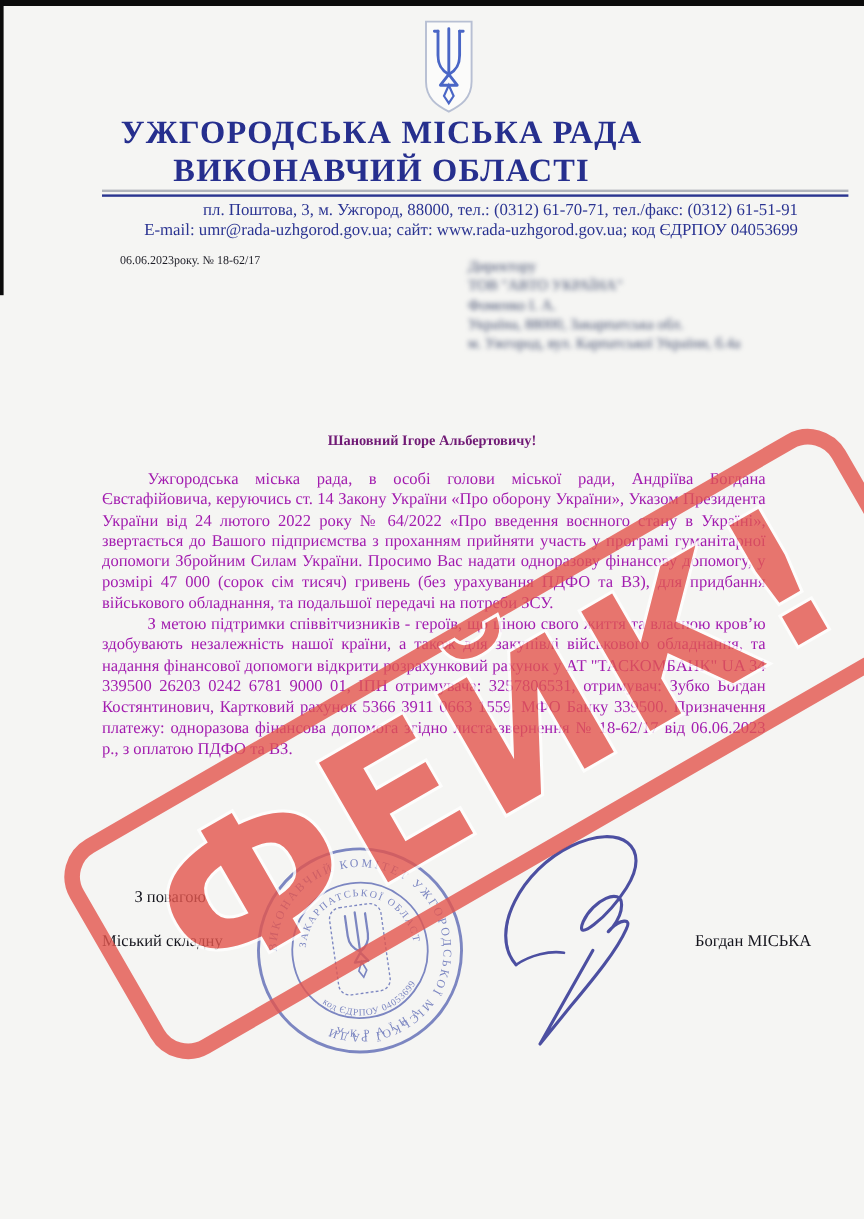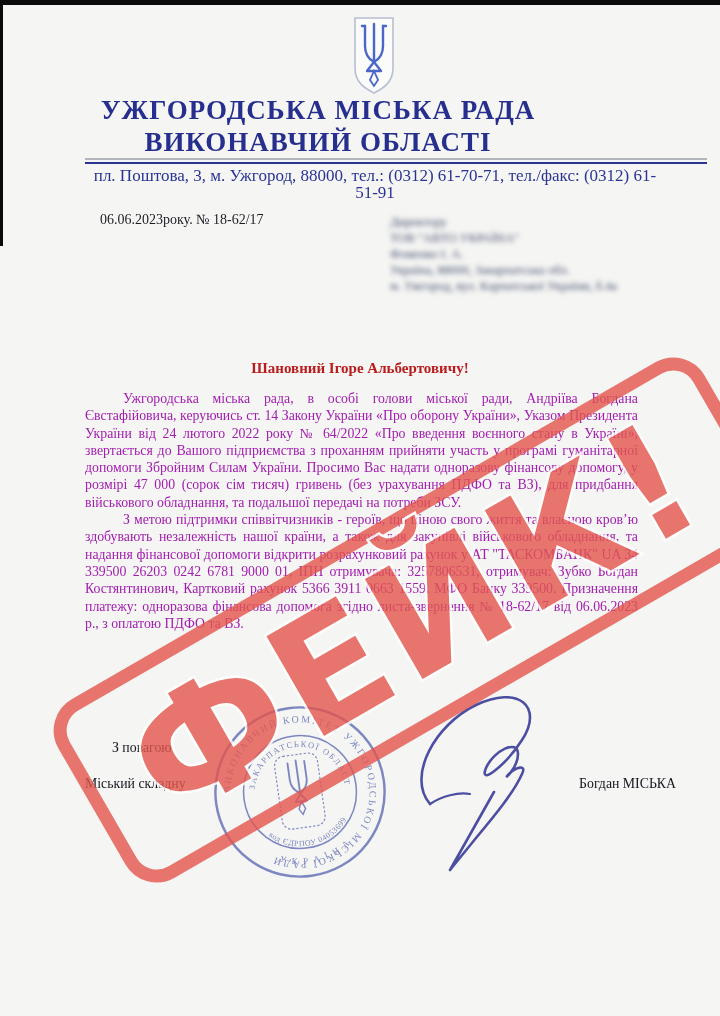--- a/index.html
+++ b/index.html
@@ -14,37 +14,37 @@
 
   
   .emblem{position:absolute;left:352px;top:16px;width:44px;height:80px;}
   .org-title{
     position:absolute;left:0;top:94px;width:636px;text-align:center;
     color:#262f8e;font-size:27px;line-height:32px;font-weight:600;letter-spacing:1px;
   }
   .divider-gray{position:absolute;left:85px;top:158px;width:622px;border-top:2px solid #b2b5bc;}
   .divider-navy{position:absolute;left:85px;top:162px;width:622px;border-top:2px solid #2a3590;}
   .addr{
-    position:absolute;left:85px;top:168px;width:580px;text-align:center;
-    color:#2b3492;font-size:17px;line-height:16.5px;font-family:Liberation Serif, serif;
+    position:absolute;left:85px;top:168px;width:580px;text-align:right;
+    color:#2b3492;font-size:14px;line-height:16.5px;font-family:Liberation Serif, serif;
   }
 
   
-  .ref-line{position:absolute;left:100px;top:212px;font-size:14px;color:#1d1d26;}
+  .ref-line{position:absolute;left:100px;top:212px;font-size:10px;color:#1d1d26;}
   .recipient{
     position:absolute;left:390px;top:214px;width:270px;
     font-size:12.5px;line-height:16px;color:#465070;
     filter:blur(2.4px);
   }
   .recipient div{white-space:nowrap;}
 
   
   .greeting{
     position:absolute;left:0;top:360px;width:720px;text-align:center;
-    font-weight:700;font-size:15px;color:#b91c1c;
+    font-weight:700;font-size:12px;color:#701a75;
   }
   .body-text{
     position:absolute;left:85px;top:390px;width:553px;
     font-size:13.8px;line-height:17.3px;text-align:justify;color:#a21caf;
   }
   .body-text p{margin:0;text-indent:38px;}
 
   
   .regards{position:absolute;left:112px;top:740px;font-size:13.8px;text-align:center;}
   .position{position:absolute;left:85px;top:776px;font-size:13.8px;}
@@ -94,20 +94,21 @@
   <div class="org-title">
     <div>УЖГОРОДСЬКА МІСЬКА РАДА</div>
     <div>ВИКОНАВЧИЙ ОБЛАСТІ</div>
   </div>
 
   <div class="divider-gray"></div>
   <div class="divider-navy"></div>
 
   <div class="addr">
     <div>пл. Поштова, 3, м. Ужгород, 88000, тел.: (0312) 61-70-71, тел./факс: (0312) 61-51-91</div>
+    <div>E-mail: umr@rada-uzhgorod.gov.ua; сайт: www.rada-uzhgorod.gov.ua; код ЄДРПОУ 04053699</div>
   </div>
 
   <div class="ref-line">06.06.2023року. № 18-62/17</div>
 
   <div class="recipient">
     <div>Директору</div>
     <div>ТОВ "АВТО УКРАЇНА"</div>
     <div>Фоменко І. А.</div>
     <div>Україна, 88000, Закарпатська обл.</div>
     <div>м. Ужгород, вул. Карпатської України, б.4а</div>

